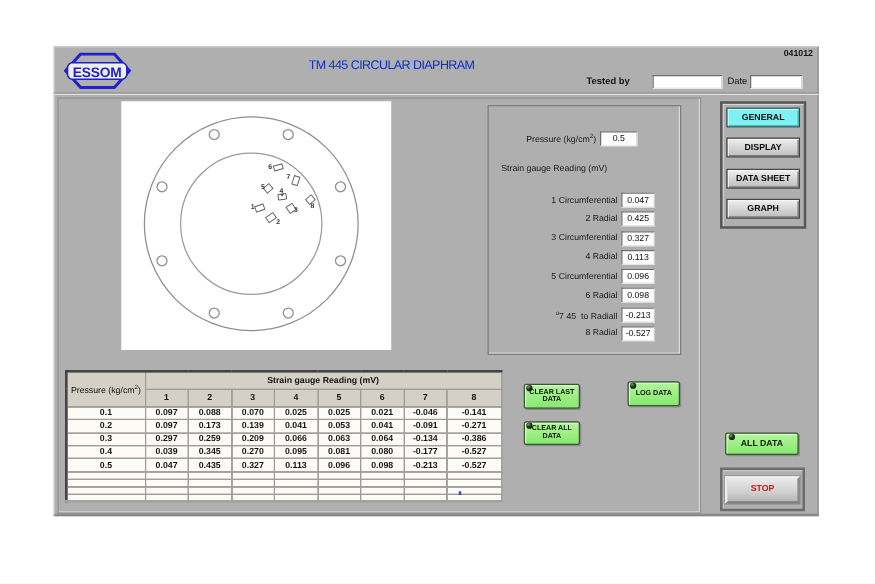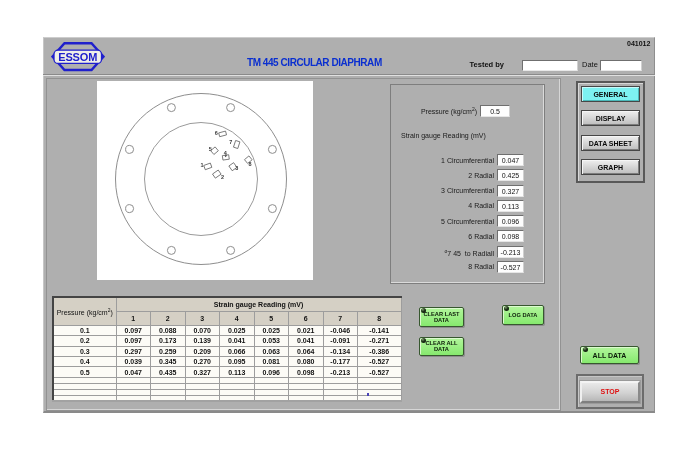--- a/index.html
+++ b/index.html
@@ -4,24 +4,24 @@
 <style>
 * { margin:0; padding:0; box-sizing:border-box; }
 html,body { width:700px; height:467px; background:#ffffff; overflow:hidden;
   font-family:"Liberation Sans", sans-serif; }
 .abs { position:absolute; }
 #panel { left:43px; top:37px; width:612px; height:376px; background:#afafaf;
   border-top:1px solid #cdcdcd; border-left:1px solid #c6c6c6;
   border-right:1px solid #8e8e8e; border-bottom:2px solid #8a8a8a; }
 #band { left:43px; top:74px; width:612px; height:2px;
   border-top:1px solid #8a8a8a; border-bottom:1px solid #e0e0e0; }
-#title { left:247px; top:57px; width:200px; font-size:10px; font-weight:bold;
+#title { left:247px; top:47px; width:200px; font-size:10px; font-weight:normal;
   color:#0a2fd0; letter-spacing:-0.45px; }
 #code { left:627px; top:40px; font-size:7px; font-weight:bold; color:#111; }
-#testedby { left:441px; top:60px; width:63px; text-align:right; font-size:7.5px; font-weight:bold; color:#111; }
+#testedby { left:455px; top:60px; width:63px; text-align:center; font-size:7.5px; font-weight:bold; color:#111; }
 #tbox1 { left:522px; top:60px; width:56px; height:11px; background:#fff;
   border:1px solid #6f6f6f; border-bottom-color:#e8e8e8; border-right-color:#d0d0d0; }
 #datelb { left:582px; top:60px; font-size:7.5px; font-weight:normal; color:#111; }
 #tbox2 { left:600px; top:60px; width:42px; height:11px; background:#fff;
   border:1px solid #6f6f6f; border-bottom-color:#e8e8e8; border-right-color:#d0d0d0; }
 #bigbox { left:46px; top:78px; width:515px; height:333px;
   border:1px solid #929292; box-shadow: inset -1px -1px 0 #d6d6d6; }
 #drawbox { left:97px; top:81px; width:216px; height:199px; background:#fff; }
 #readpanel { left:390px; top:84px; width:155px; height:200px;
   border:1px solid #7e7e7e; box-shadow: inset -1px -1px 0 #dadada; }

